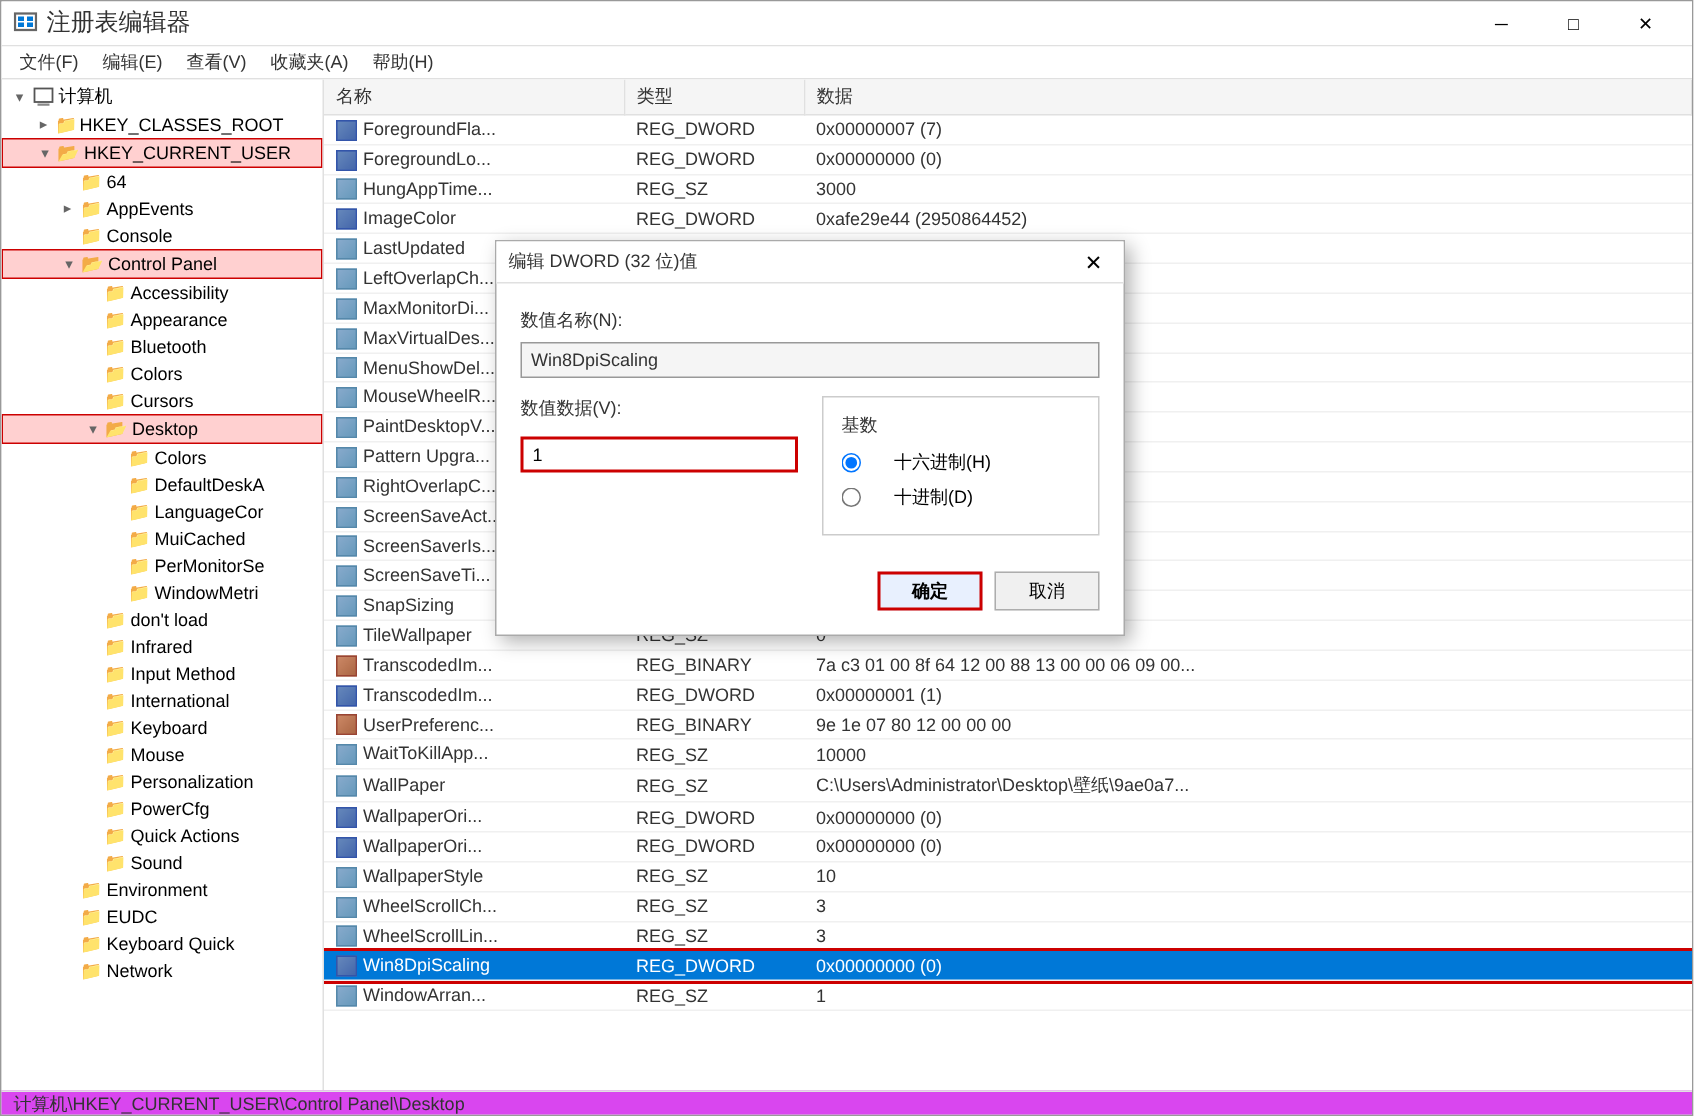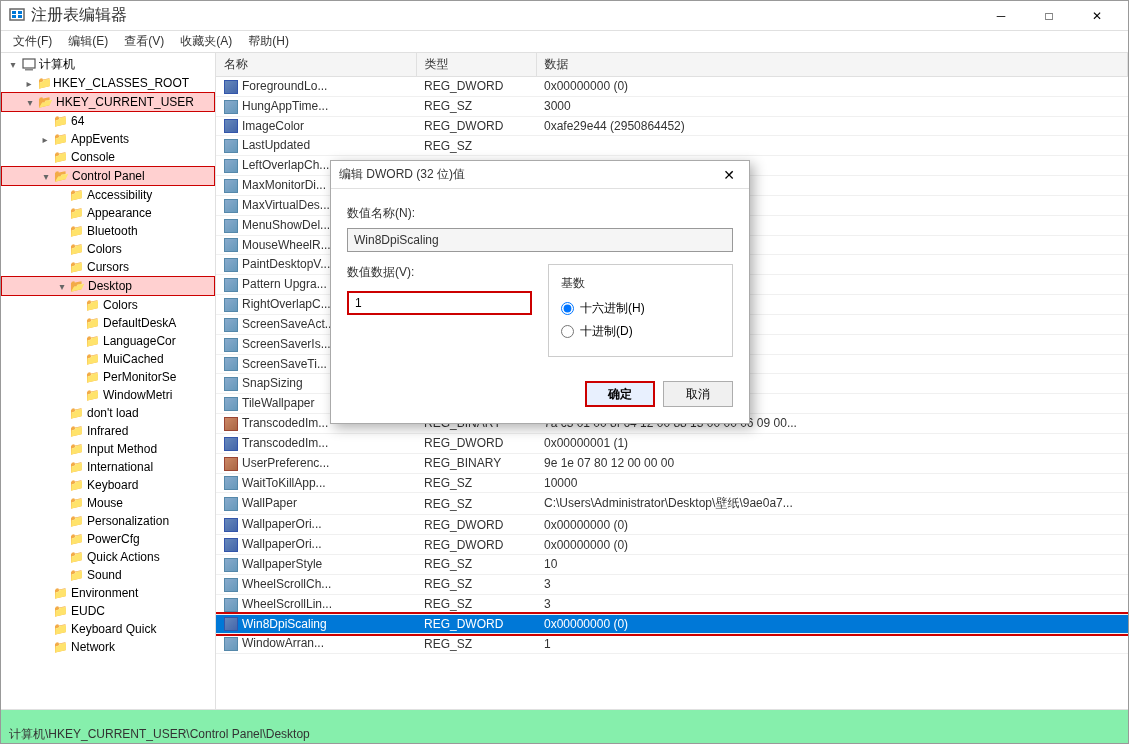--- a/index.html
+++ b/index.html
@@ -21,21 +21,21 @@
     
     .main-content { display: flex; flex: 1; overflow: hidden; }
 
     
     .tree-panel { width: 215px; border-right: 1px solid #e0e0e0; overflow-y: auto; background: #fff; padding: 2px 0; }
 
     
     .list-panel { flex: 1; overflow-y: auto; background: #fff; }
 
     
-    .statusbar { height: 34px; background: #86efac; border-top: 1px solid #e0e0e0; display: flex; align-items: flex-end; padding: 0 8px; font-size: 11px; color: #333; }
+    .statusbar { height: 16px; background: #d946ef; border-top: 1px solid #e0e0e0; display: flex; align-items: flex-start; padding: 0 8px; font-size: 11px; color: #333; }
 
     
     .tree-item { display: flex; align-items: center; padding: 1px 0; cursor: pointer; white-space: nowrap; }
     .tree-expand { width: 16px; height: 16px; display: flex; align-items: center; justify-content: center; font-size: 10px; color: #666; flex-shrink: 0; cursor: pointer; }
     .tree-expand.open::before { content: '▾'; }
     .tree-expand.closed::before { content: '▸'; }
     .tree-expand.empty::before { content: ''; }
     .tree-icon { width: 16px; height: 16px; display: flex; align-items: center; justify-content: center; flex-shrink: 0; margin-right: 2px; }
     .tree-label { font-size: 12px; padding-right: 4px; }
     
@@ -58,21 +58,21 @@
     .dialog-title { flex: 1; font-size: 12px; color: #333; }
     .dialog-close { width: 24px; height: 20px; border: none; background: transparent; cursor: pointer; font-size: 14px; display: flex; align-items: center; justify-content: center; }
     .dialog-body { padding: 16px; }
     .dialog-label { font-size: 12px; color: #333; margin-bottom: 6px; }
     .dialog-input { width: 100%; height: 24px; border: 1px solid #999; padding: 2px 6px; font-size: 12px; outline: none; }
     .dialog-row { display: flex; gap: 16px; margin-top: 12px; }
     .dialog-col { flex: 1; }
     .dialog-col-right { flex: 1; border-radius: 27px; }
     .base-group { border: 1px solid #ccc; padding: 10px 12px; }
     .base-group-title { font-size: 12px; margin-bottom: 8px; color: #333; }
-    .radio-item { display: flex; align-items: center; gap: 6px; margin-bottom: 6px; font-size: 12px; cursor: pointer; }
+    .radio-item { display: flex; align-items: center; gap: 22px; margin-bottom: 6px; font-size: 12px; cursor: pointer; }
     .radio-item input[type=radio] { cursor: pointer; }
     .dialog-buttons { display: flex; justify-content: flex-end; gap: 8px; margin-top: 16px; padding-top: 8px; }
     .dialog-btn { width: 70px; height: 26px; border: 1px solid #adadad; background: #f0f0f0; cursor: pointer; font-size: 12px; display: flex; align-items: center; justify-content: center; }
     .dialog-btn.primary { background: #e8f0fe; border: 2px solid #cc0000; font-weight: bold; }
     
     
     .red-border { border: 2px solid #cc0000 !important; }
 
     
     ::-webkit-scrollbar { width: 12px; height: 12px; }
@@ -339,20 +339,25 @@
     <div class="list-panel">
       <table class="reg-table">
         <thead>
           <tr>
             <th style="width: 200px;">名称</th>
             <th style="width: 120px;">类型</th>
             <th>数据</th>
           </tr>
         </thead>
         <tbody id="table-body">
+        <tr>
+    <td style=""><span class="dword-icon"></span>ForegroundFla...</td>
+    <td style="">REG_DWORD</td>
+    <td style="">0x00000007 (7)</td>
+  </tr>
             <tr>
     <td style=""><span class="dword-icon"></span>ForegroundLo...</td>
     <td style="">REG_DWORD</td>
     <td style="">0x00000000 (0)</td>
   </tr>
             <tr>
     <td style=""><span class="sz-icon"></span>HungAppTime...</td>
     <td style="">REG_SZ</td>
     <td style="">3000</td>
   </tr>

